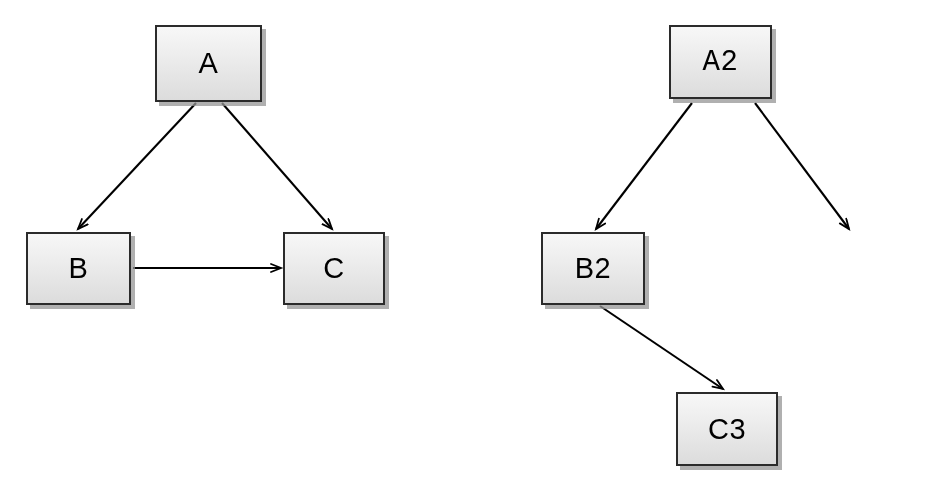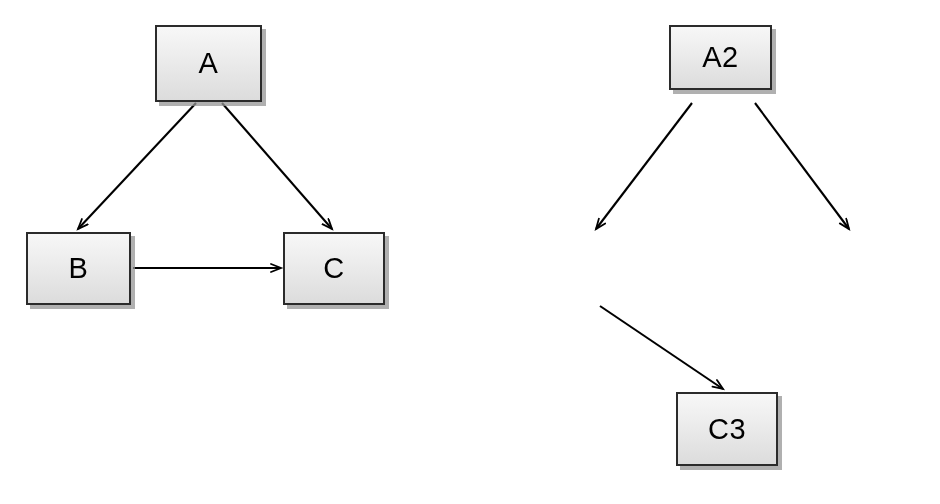--- a/index.html
+++ b/index.html
@@ -69,16 +69,17 @@
       <line class="edge" x1="692" y1="103" x2="596" y2="229" stroke="#000000" stroke-width="2.1" marker-end="url(#arrow-open)"></line>
       <line class="edge" x1="755" y1="103" x2="849" y2="229" stroke="#000000" stroke-width="2.1" marker-end="url(#arrow-open)"></line>
       <line class="edge" x1="600" y1="306" x2="723" y2="389" stroke="#000000" stroke-width="2.1" marker-end="url(#arrow-open)"></line>
     </g>
   </svg>
 
   <div class="node" style="left: 155px; top: 25px; width: 107px; height: 77px; border-color: rgb(43, 43, 43); color: rgb(0, 0, 0); background: linear-gradient(rgb(247, 247, 247) 0%, rgb(238, 238, 238) 35%, rgb(220, 220, 220) 100%);">A</div>
   <div class="node" style="left: 26px; top: 232px; width: 105px; height: 73px; border-color: rgb(43, 43, 43); color: rgb(0, 0, 0); background: linear-gradient(rgb(247, 247, 247) 0%, rgb(238, 238, 238) 35%, rgb(220, 220, 220) 100%);">B</div>
   <div class="node" style="left: 283px; top: 232px; width: 102px; height: 73px; border-color: rgb(43, 43, 43); color: rgb(0, 0, 0); background: linear-gradient(rgb(247, 247, 247) 0%, rgb(238, 238, 238) 35%, rgb(220, 220, 220) 100%);">C</div>
 
-  <div class="node" style="left: 669px; top: 25px; width: 103px; height: 65px; border-color: rgb(43, 43, 43); color: rgb(0, 0, 0); background: linear-gradient(rgb(247, 247, 247) 0%, rgb(238, 238, 238) 35%, rgb(220, 220, 220) 100%);">A2</div>
+  <div class="node" style="left: 669px; top: 25px; width: 103px; height: 74px; border-color: rgb(43, 43, 43); color: rgb(0, 0, 0); background: linear-gradient(rgb(247, 247, 247) 0%, rgb(238, 238, 238) 35%, rgb(220, 220, 220) 100%); font-family: Liberation Mono, monospace;">A2</div>
+  <div class="node" style="left: 541px; top: 232px; width: 104px; height: 73px; border-color: rgb(43, 43, 43); color: rgb(0, 0, 0); background: linear-gradient(rgb(247, 247, 247) 0%, rgb(238, 238, 238) 35%, rgb(220, 220, 220) 100%);">B2</div>
   <div class="node" style="left: 676px; top: 392px; width: 102px; height: 74px; border-color: rgb(43, 43, 43); color: rgb(0, 0, 0); background: linear-gradient(rgb(247, 247, 247) 0%, rgb(238, 238, 238) 35%, rgb(220, 220, 220) 100%);">C3</div>
 
 </div>
 
 </body></html>

